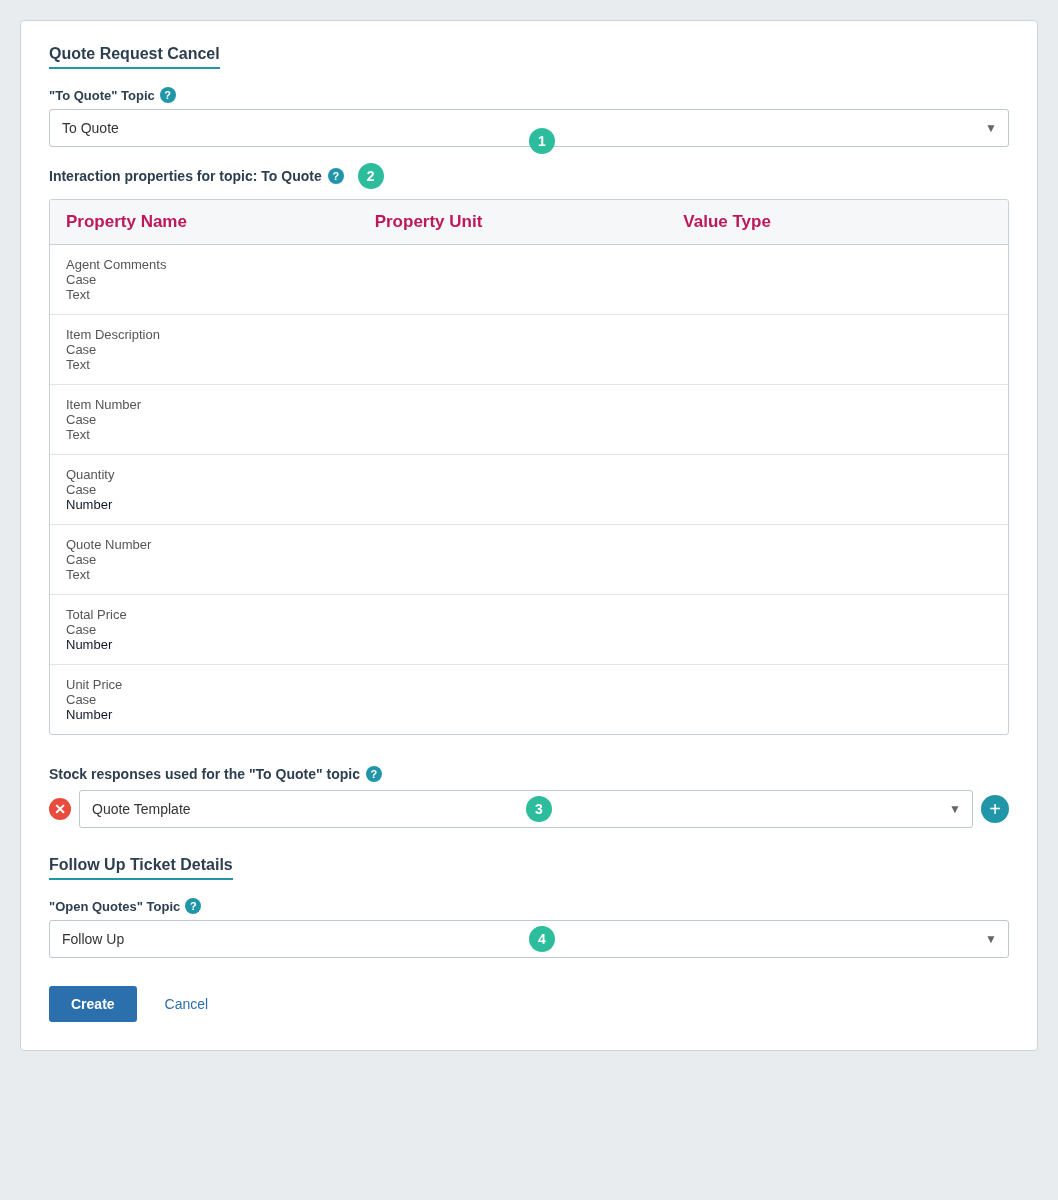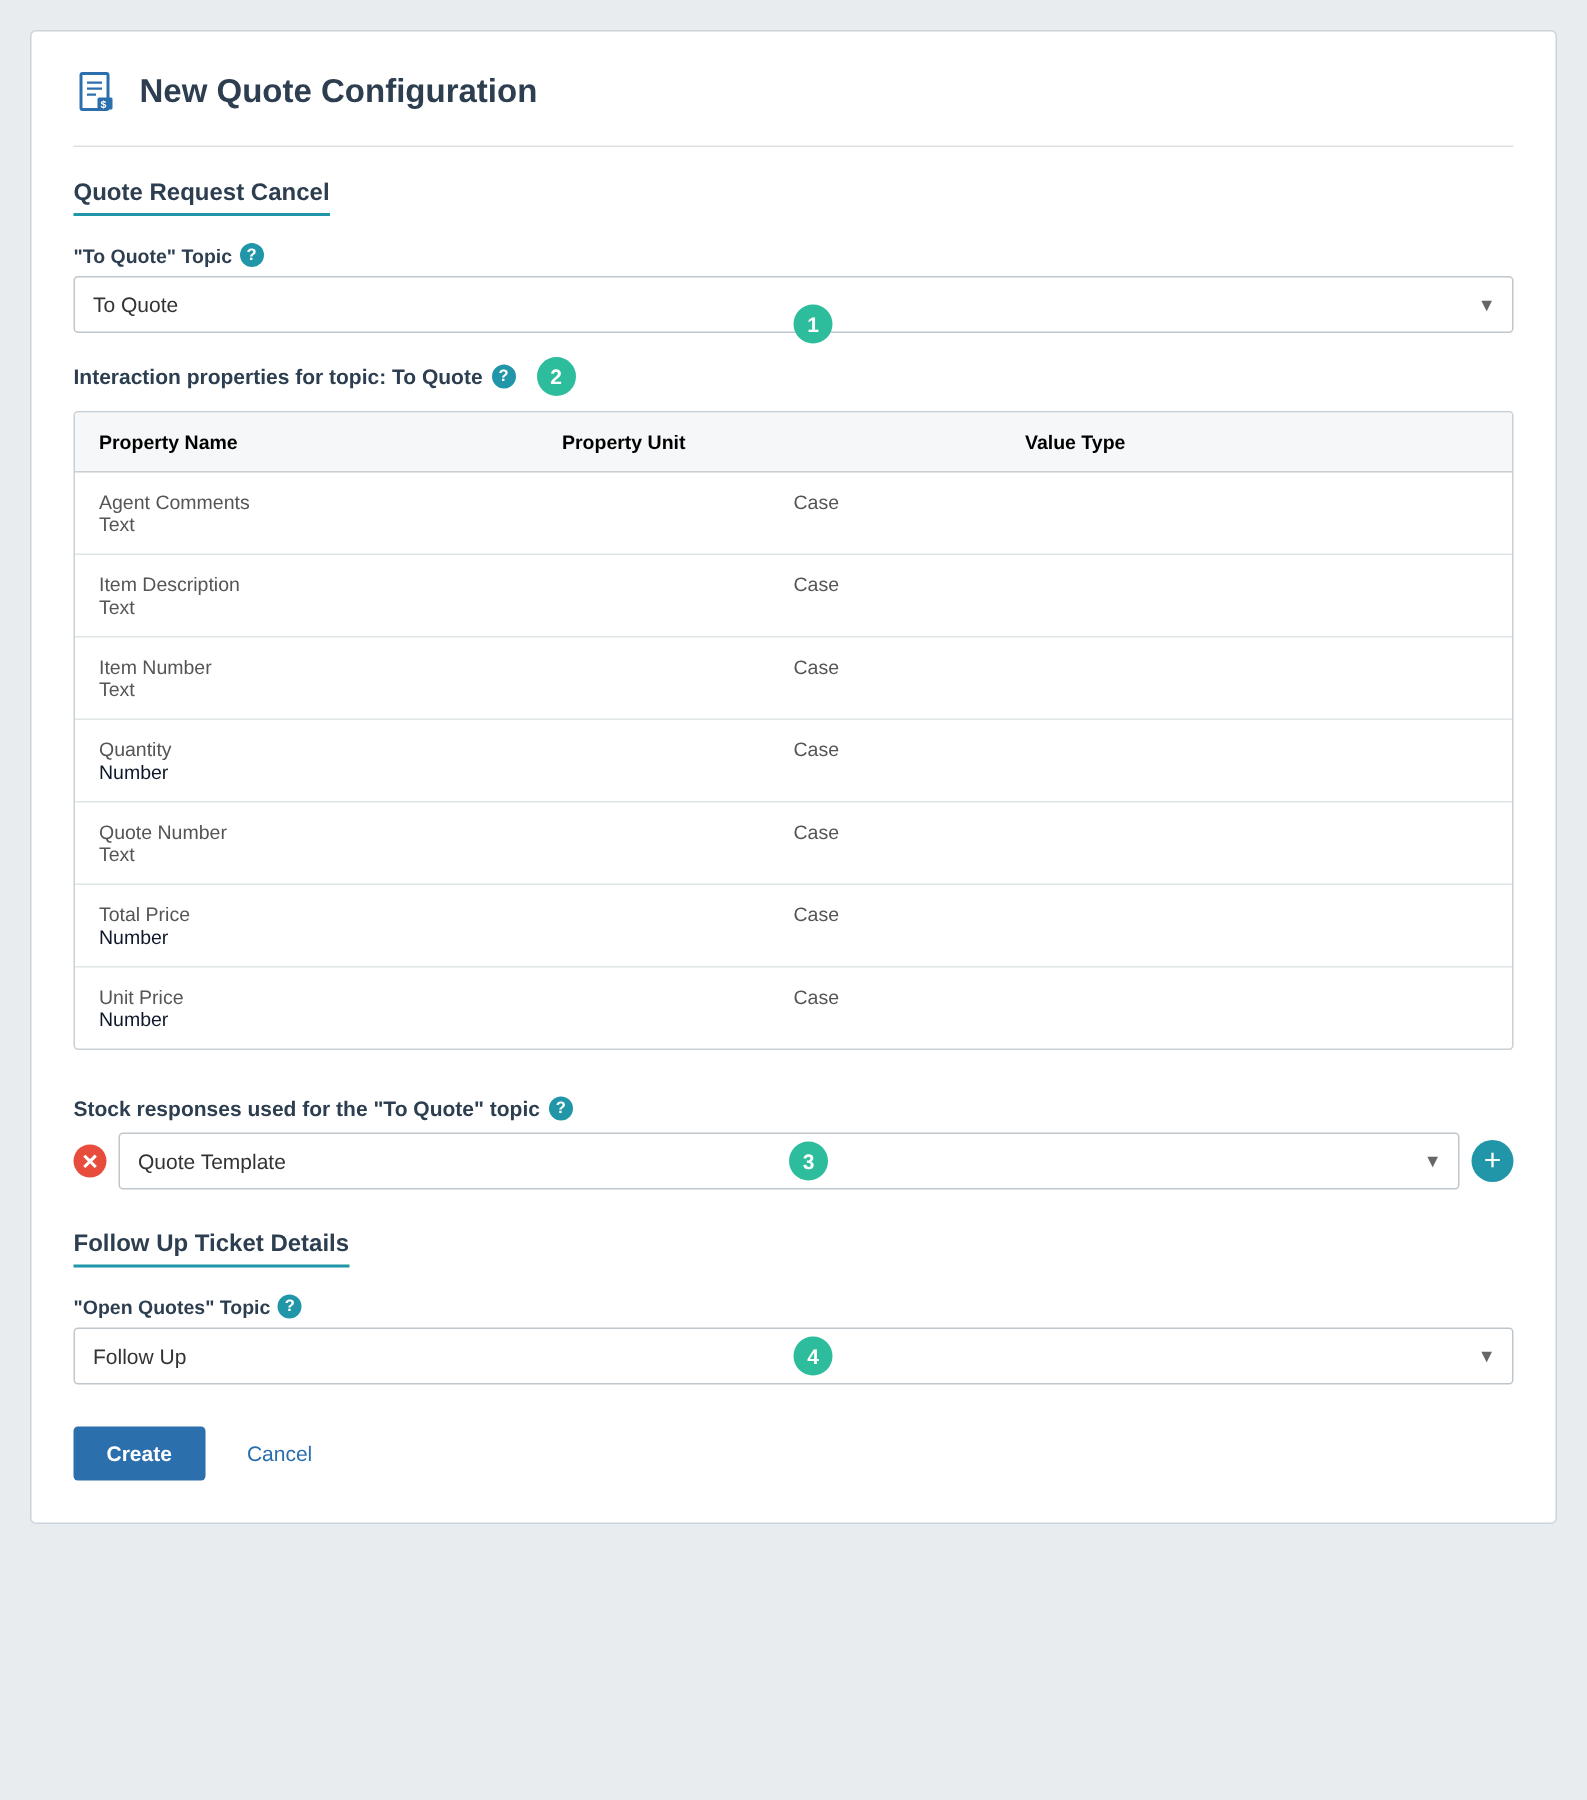--- a/index.html
+++ b/index.html
@@ -127,27 +127,27 @@
       width: 100%;
     }
     .table-header {
       display: grid;
       grid-template-columns: 1fr 1fr 1fr;
       background: #f5f7f8;
       border-bottom: 1px solid #c8d0d5;
       padding: 12px 16px;
     }
     .table-header-cell {
-      font-size: 13px;
-      font-weight: 700;
-      color: #000000;
+      font-size: 17px;
+      font-weight: 700;
+      color: #be185d;
     }
     .table-row {
       display: grid;
-      grid-template-columns: 1fr 1fr;
+      grid-template-columns: 1fr;
       border-bottom: 1px solid #e0e5e8;
       padding: 12px 16px;
     }
     .table-row:last-child {
       border-bottom: none;
     }
     .table-cell {
       font-size: 13px;
       color: #555;
     }
@@ -239,33 +239,20 @@
       transform: translateY(-50%);
       left: 50%;
       z-index: 2;
     }
   </style>
 </head>
 <body>
 
 <div class="card">
 
-  <div class="page-header">
-    <div class="page-header-icon">
-      <svg width="28" height="28" viewBox="0 0 28 28" fill="none">
-        <rect x="3" y="2" width="18" height="24" rx="1" fill="none" stroke="#2c6fad" stroke-width="2"></rect>
-        <line x1="7" y1="8" x2="17" y2="8" stroke="#2c6fad" stroke-width="1.5"></line>
-        <line x1="7" y1="12" x2="17" y2="12" stroke="#2c6fad" stroke-width="1.5"></line>
-        <line x1="7" y1="16" x2="13" y2="16" stroke="#2c6fad" stroke-width="1.5"></line>
-        <rect x="14" y="18" width="10" height="8" fill="#2c6fad" rx="1"></rect>
-        <text x="16" y="25" fill="white" font-size="7" font-weight="bold">$</text>
-      </svg>
-    </div>
-    <h1 class="page-title">New Quote Configuration</h1>
-  </div>
 
   <div class="section-block">
     <div class="section-title">Quote Request Cancel</div>
 
     
     <div style="margin-bottom: 16px;">
       <div class="field-label">
         <span>"To Quote" Topic</span>
         <span class="help-icon">?</span>
       </div>

